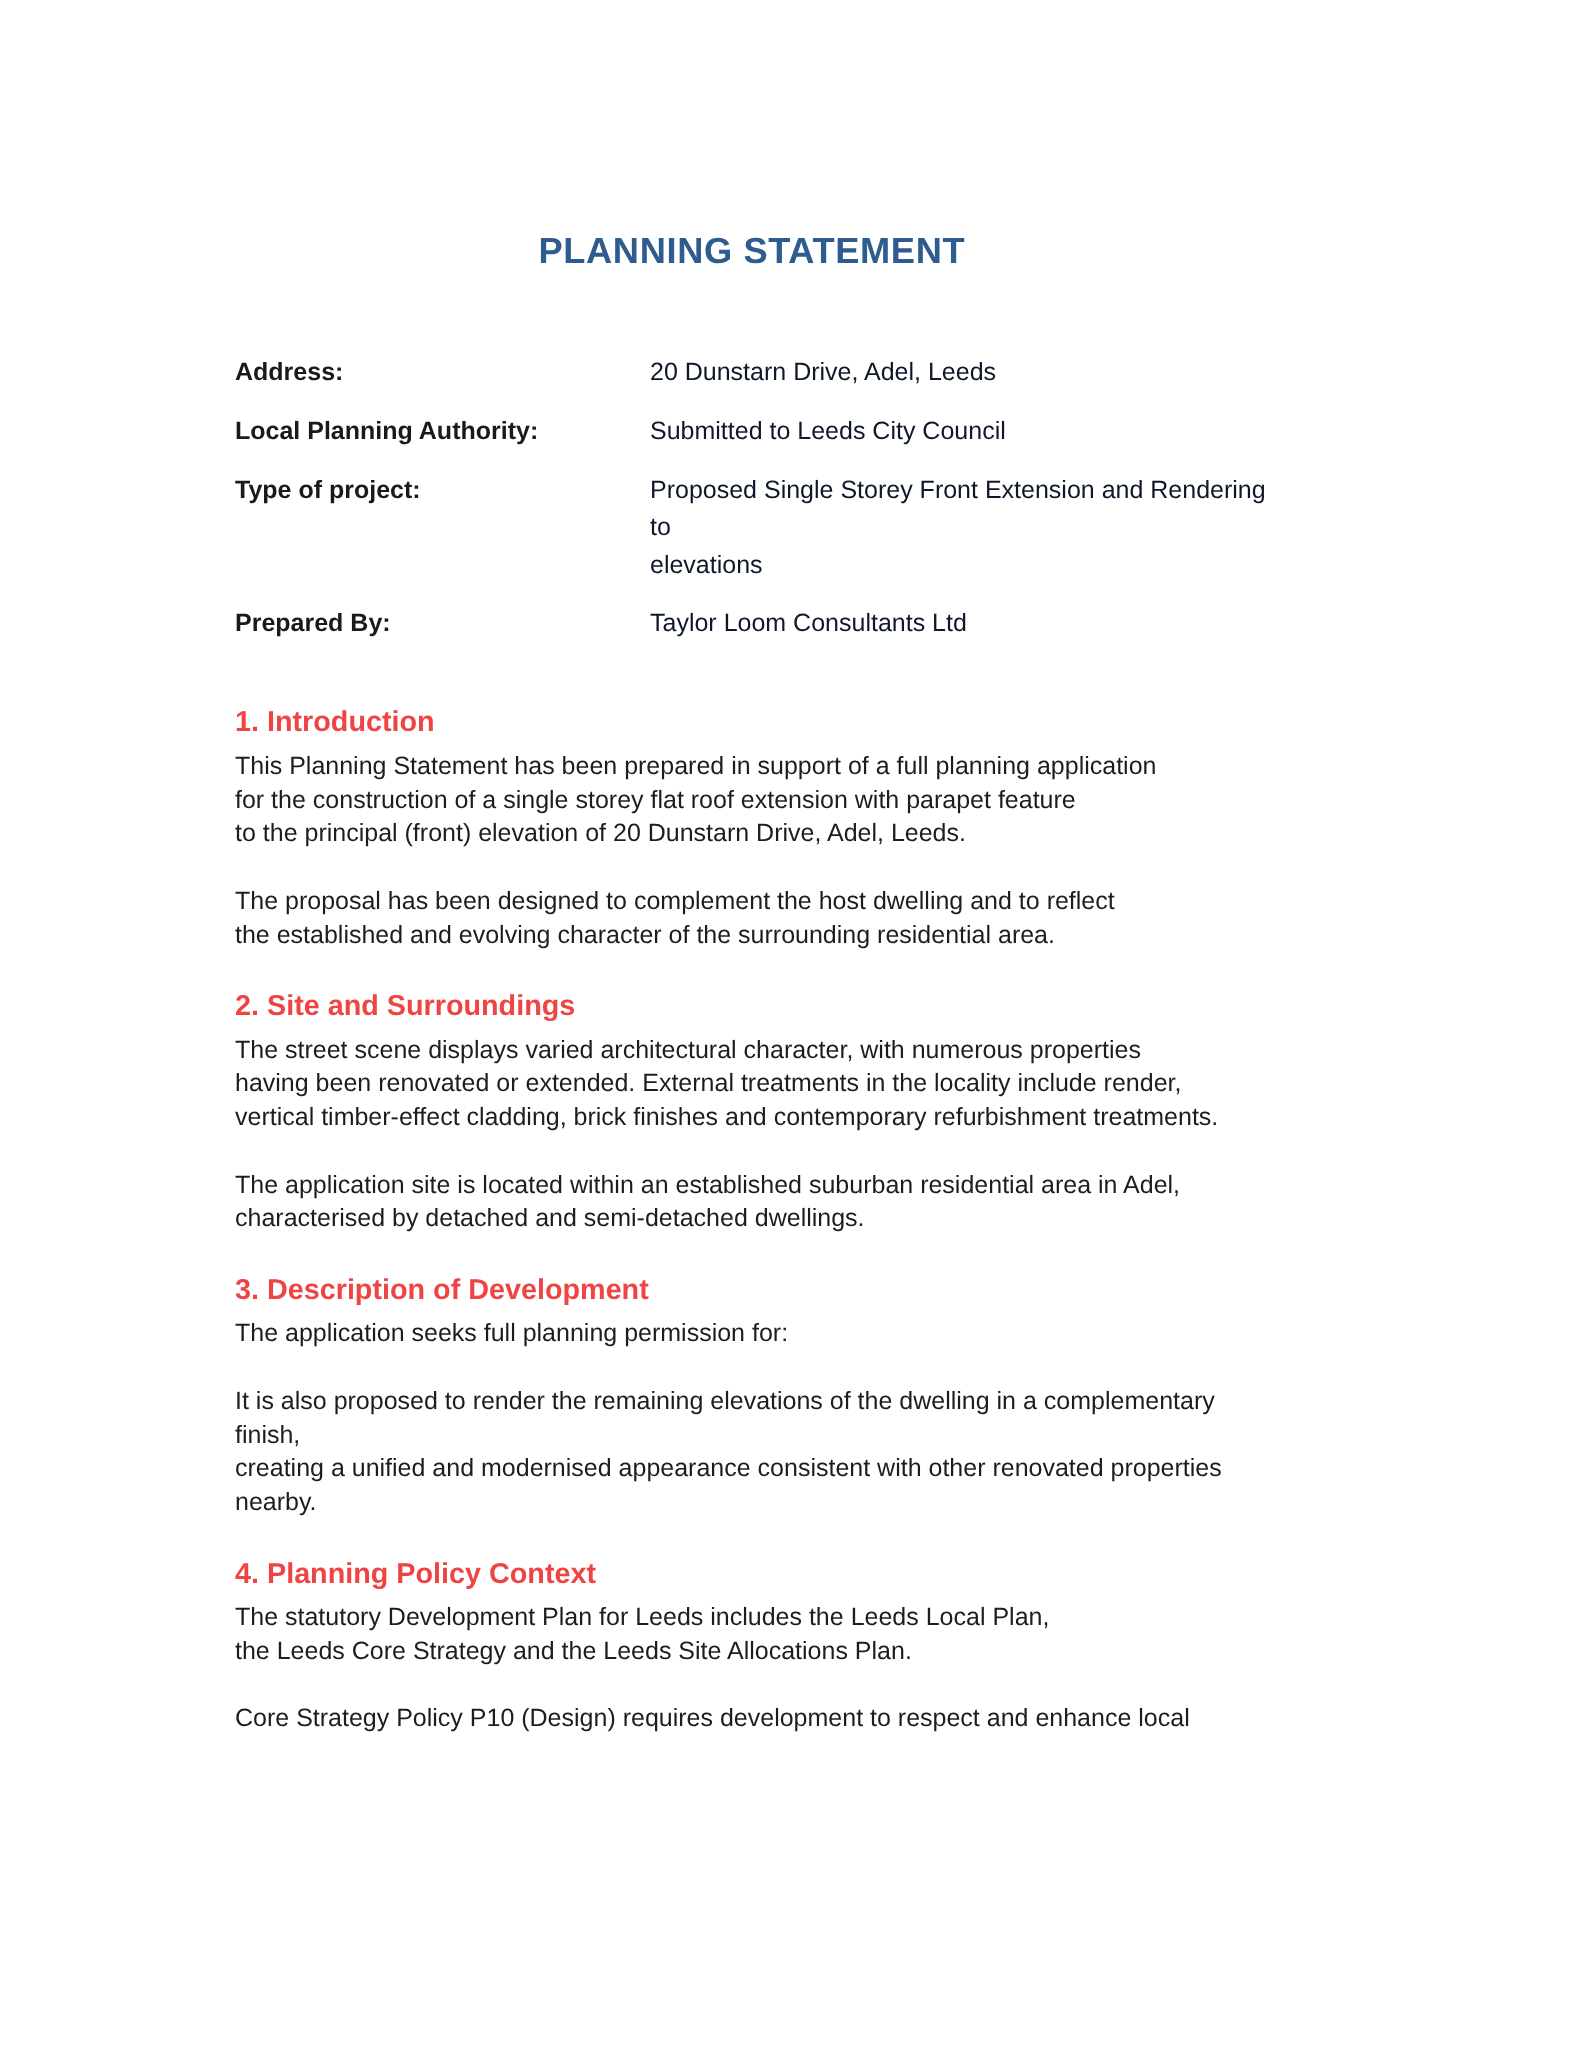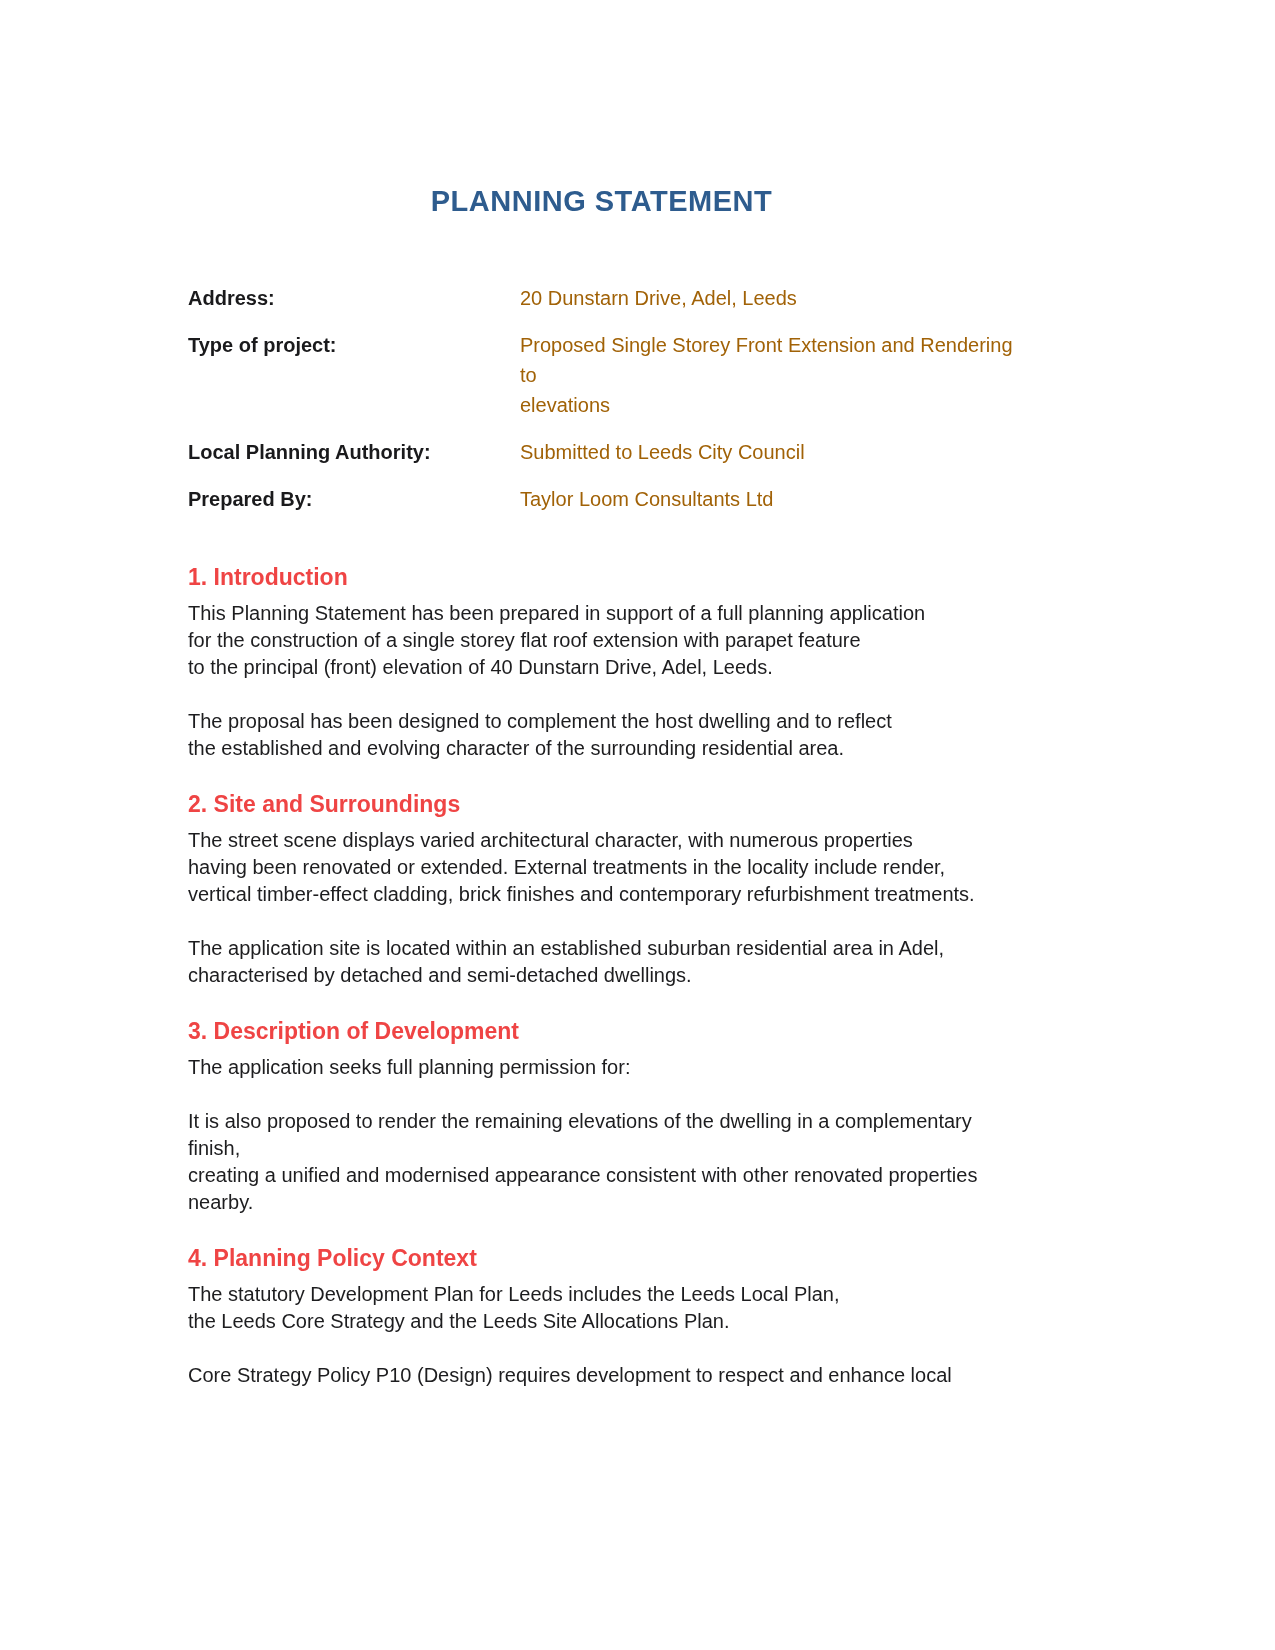--- a/index.html
+++ b/index.html
@@ -37,21 +37,21 @@
     line-height: 30px;
     margin-bottom: 17px;
     gap: 48px;
   }
   .meta-label {
     font-weight: 700;
     color: #1a1a1c;
   }
   .meta-value {
     white-space: pre-line;
-    color: #a16207;
+    color: #0f172a;
   }
   .section-heading {
     font-size: 23px;
     line-height: 30px;
     font-weight: 700;
     color: #ef4444;
     margin: 0 0 8px 0;
   }
   .para {
     font-size: 20px;
@@ -79,39 +79,39 @@
 <div class="page">
 
   <h1 class="doc-title">PLANNING STATEMENT</h1>
 
   <div class="meta">
     <div class="meta-row">
       <div class="meta-label">Address:</div>
       <div class="meta-value">20 Dunstarn Drive, Adel, Leeds</div>
     </div>
     <div class="meta-row">
+      <div class="meta-label">Local Planning Authority:</div>
+      <div class="meta-value">Submitted to Leeds City Council</div>
+    </div>
+    <div class="meta-row">
       <div class="meta-label">Type of project:</div>
       <div class="meta-value">Proposed Single Storey Front Extension and Rendering to
 elevations</div>
-    </div>
-    <div class="meta-row">
-      <div class="meta-label">Local Planning Authority:</div>
-      <div class="meta-value">Submitted to Leeds City Council</div>
     </div>
     <div class="meta-row">
       <div class="meta-label">Prepared By:</div>
       <div class="meta-value">Taylor Loom Consultants Ltd</div>
     </div>
   </div>
 
   <section>
     <h2 class="section-heading">1. Introduction</h2>
     <p class="para">This Planning Statement has been prepared in support of a full planning application
 for the construction of a single storey flat roof extension with parapet feature
-to the principal (front) elevation of 40 Dunstarn Drive, Adel, Leeds.</p>
+to the principal (front) elevation of 20 Dunstarn Drive, Adel, Leeds.</p>
     <p class="para">The proposal has been designed to complement the host dwelling and to reflect
 the established and evolving character of the surrounding residential area.</p>
   </section>
 
   <section>
     <h2 class="section-heading">2. Site and Surroundings</h2>
     <p class="para">The street scene displays varied architectural character, with numerous properties
 having been renovated or extended. External treatments in the locality include render,
 vertical timber-effect cladding, brick finishes and contemporary refurbishment treatments.</p>
     <p class="para">The application site is located within an established suburban residential area in Adel,

